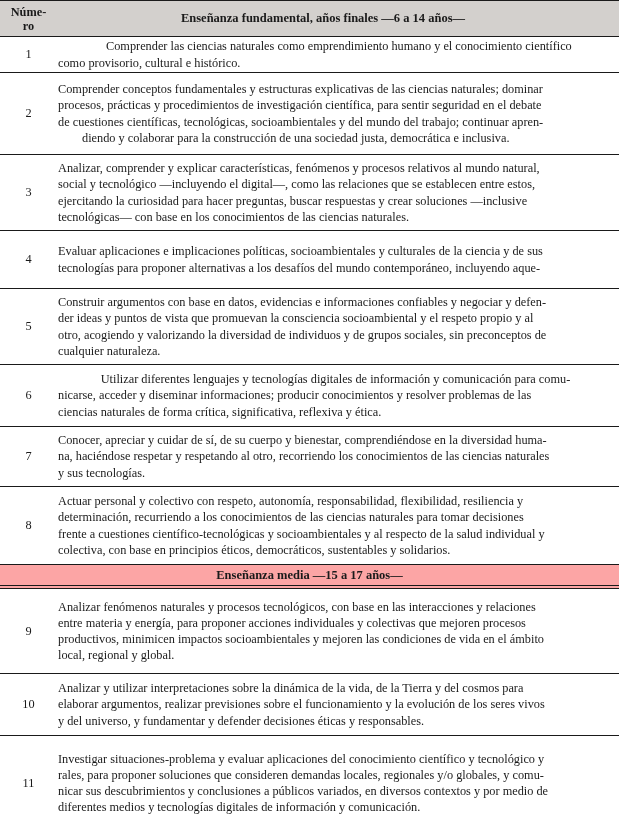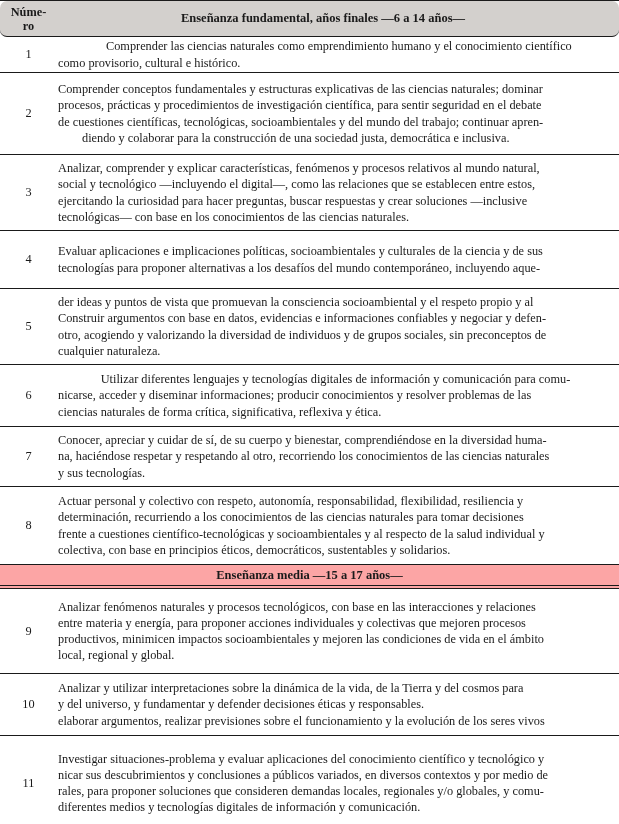--- a/index.html
+++ b/index.html
@@ -12,21 +12,20 @@
       font-size: 12.3px;
       line-height: 16.1px;
     }
     .hdr {
       display: flex;
       background: #d3d0cd;
       border-bottom: 1.5px solid #1a1a1a;
       height: 35px;
       align-items: center;
       font-weight: bold;
-      border-radius: 7px;
     }
     .hdr .num {
       width: 57px;
       text-align: center;
       line-height: 14px;
       font-size: 12.3px;
     }
     .hdr .title {
       flex: 1;
       text-align: center;
@@ -101,22 +100,22 @@
       <div class="row" style="height: 58px;">
         <div class="num">4</div>
         <div class="desc">
           <div style="white-space: nowrap;">Evaluar aplicaciones e implicaciones políticas, socioambientales y culturales de la ciencia y de sus</div>
           <div style="white-space: nowrap;">tecnologías para proponer alternativas a los desafíos del mundo contemporáneo, incluyendo aque-</div>
         </div>
       </div>
       <div class="row" style="height: 76px;">
         <div class="num">5</div>
         <div class="desc">
+          <div style="white-space: nowrap;">Construir argumentos con base en datos, evidencias e informaciones confiables y negociar y defen-</div>
           <div style="white-space: nowrap;">der ideas y puntos de vista que promuevan la consciencia socioambiental y el respeto propio y al</div>
-          <div style="white-space: nowrap;">Construir argumentos con base en datos, evidencias e informaciones confiables y negociar y defen-</div>
           <div style="white-space: nowrap;">otro, acogiendo y valorizando la diversidad de individuos y de grupos sociales, sin preconceptos de</div>
           <div style="white-space: nowrap;">cualquier naturaleza.</div>
         </div>
       </div>
       <div class="row" style="height: 62px;">
         <div class="num">6</div>
         <div class="desc">
           <div style="white-space: nowrap; text-align: center;">Utilizar diferentes lenguajes y tecnologías digitales de información y comunicación para comu-</div>
           <div style="white-space: nowrap;">nicarse, acceder y diseminar informaciones; producir conocimientos y resolver problemas de las</div>
           <div style="white-space: nowrap;">ciencias naturales de forma crítica, significativa, reflexiva y ética.</div>
@@ -151,27 +150,27 @@
           <div style="white-space: nowrap;">Analizar fenómenos naturales y procesos tecnológicos, con base en las interacciones y relaciones</div>
           <div style="white-space: nowrap;">entre materia y energía, para proponer acciones individuales y colectivas que mejoren procesos</div>
           <div style="white-space: nowrap;">productivos, minimicen impactos socioambientales y mejoren las condiciones de vida en el ámbito</div>
           <div style="white-space: nowrap;">local, regional y global.</div>
         </div>
       </div>
       <div class="row" style="height: 62px;">
         <div class="num">10</div>
         <div class="desc">
           <div style="white-space: nowrap;">Analizar y utilizar interpretaciones sobre la dinámica de la vida, de la Tierra y del cosmos para</div>
+          <div style="white-space: nowrap;">elaborar argumentos, realizar previsiones sobre el funcionamiento y la evolución de los seres vivos</div>
           <div style="white-space: nowrap;">y del universo, y fundamentar y defender decisiones éticas y responsables.</div>
-          <div style="white-space: nowrap;">elaborar argumentos, realizar previsiones sobre el funcionamiento y la evolución de los seres vivos</div>
         </div>
       </div>
       <div class="row" style="height: 95px;">
         <div class="num">11</div>
         <div class="desc">
           <div style="white-space: nowrap;">Investigar situaciones-problema y evaluar aplicaciones del conocimiento científico y tecnológico y</div>
+          <div style="white-space: nowrap;">rales, para proponer soluciones que consideren demandas locales, regionales y/o globales, y comu-</div>
           <div style="white-space: nowrap;">nicar sus descubrimientos y conclusiones a públicos variados, en diversos contextos y por medio de</div>
-          <div style="white-space: nowrap;">rales, para proponer soluciones que consideren demandas locales, regionales y/o globales, y comu-</div>
           <div style="white-space: nowrap;">diferentes medios y tecnologías digitales de información y comunicación.</div>
         </div>
       </div>
     </div>
 </div>
 
 </body></html>

